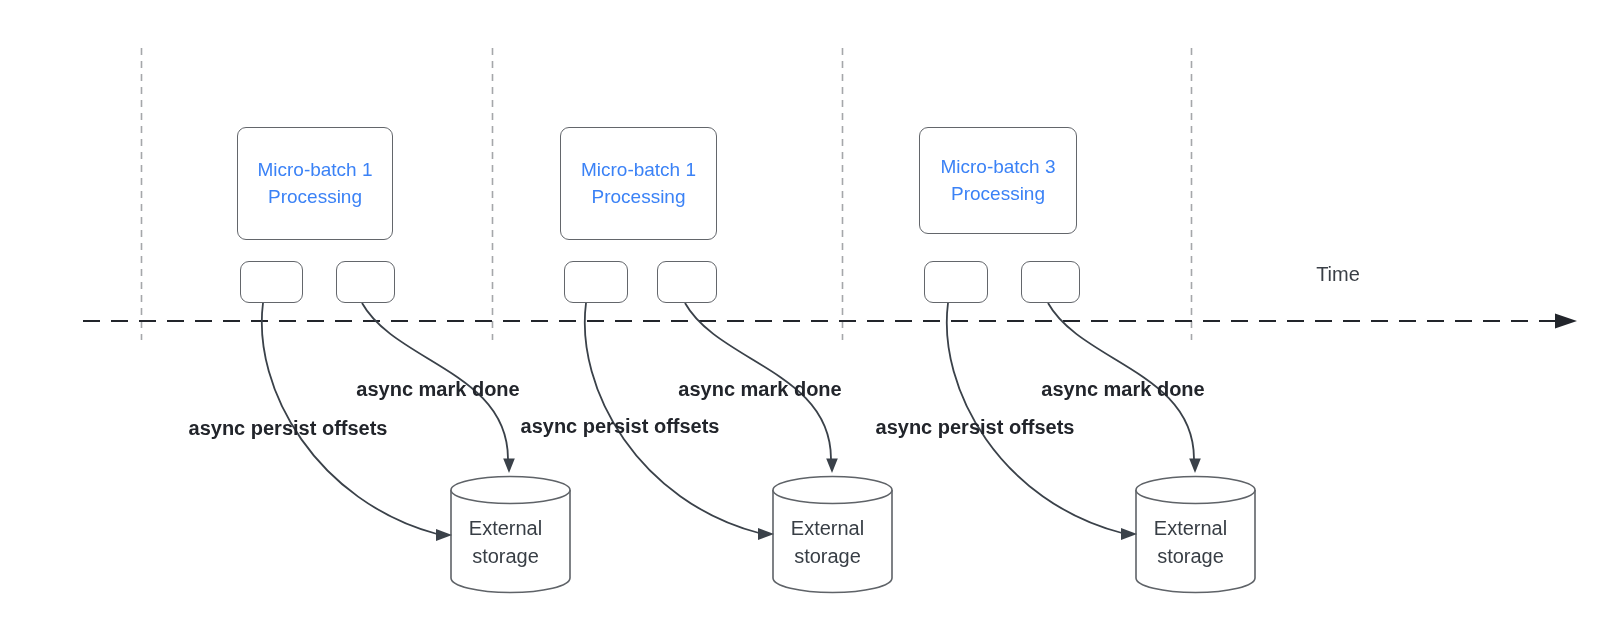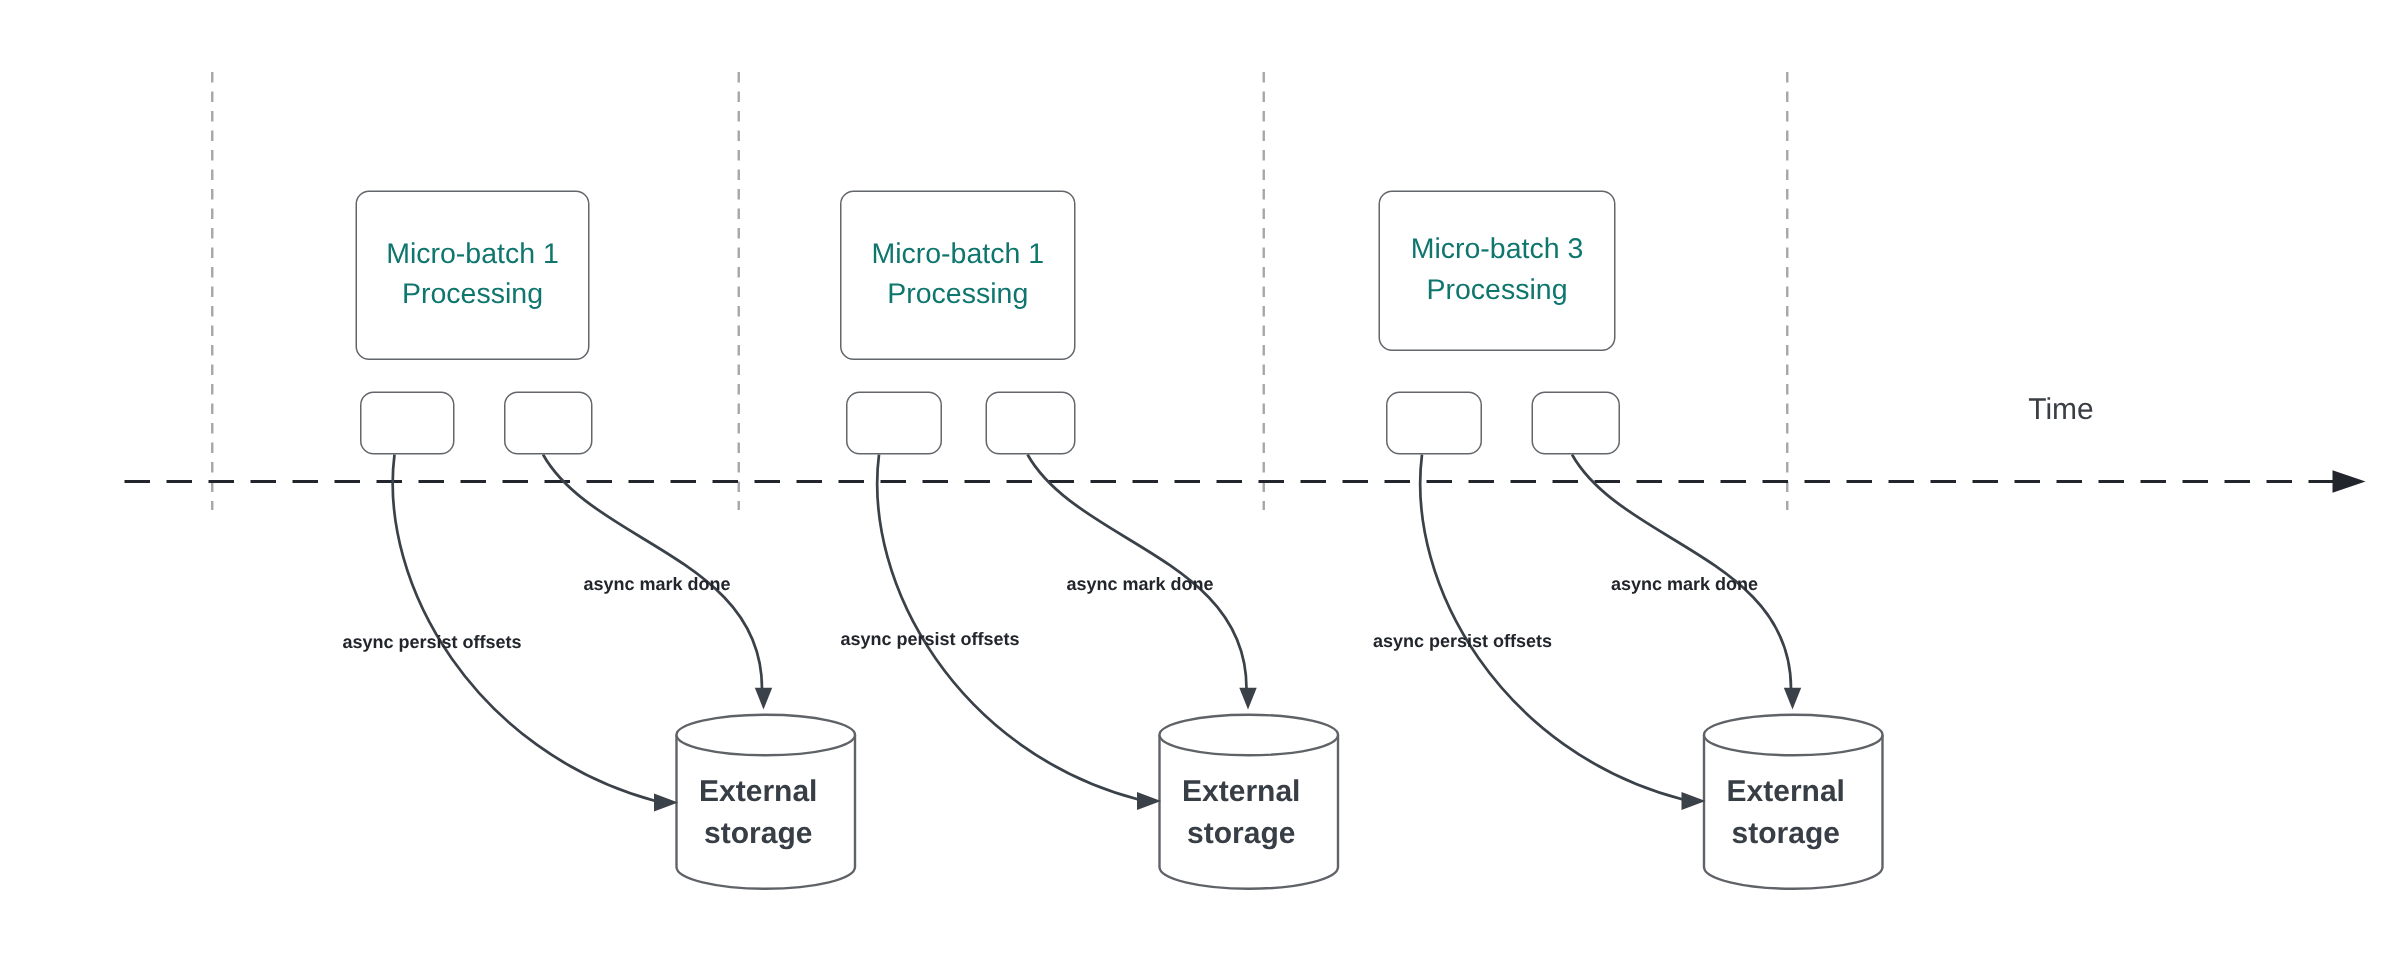--- a/index.html
+++ b/index.html
@@ -21,46 +21,45 @@
     box-sizing: border-box;
     border: 1.5px solid #63666b;
     border-radius: 9px;
     background: #ffffff;
     display: flex;
     flex-direction: column;
     align-items: center;
     justify-content: center;
     font-size: 19px;
     line-height: 26.5px;
-    color: #0f766e;
+    color: #3b82f6;
     text-align: center;
   }
   .mini-box {
     position: absolute;
     box-sizing: border-box;
     border: 1.5px solid #63666b;
     border-radius: 9px;
     background: #ffffff;
   }
   .arrow-label {
     position: absolute;
     transform: translate(-50%, -50%);
-    font-size: 12px;
+    font-size: 20px;
     font-weight: bold;
     color: #22252b;
     white-space: nowrap;
   }
   .storage-label {
     position: absolute;
     width: 109px;
     text-align: center;
     font-size: 20px;
     line-height: 27.5px;
     color: #383e45;
-    font-weight: bold;
   }
   .time-label {
     position: absolute;
     transform: translate(-50%, -50%);
     font-size: 20px;
     color: #3a3f46;
     white-space: nowrap;
   }
 </style>
 </head>
@@ -142,15 +141,15 @@
   </div>
   <div class="mini-box" style="left:924px; top:261px; width:64px; height:42px;"></div>
   <div class="mini-box" style="left:1021px; top:261px; width:59px; height:42px;"></div>
   <div class="arrow-label" style="left:975px; top:427px;">async persist offsets</div>
   <div class="arrow-label" style="left:1123px; top:389px;">async mark done</div>
   <div class="storage-label" style="left:1136px; top:515px;">
     <div>External</div>
     <div>storage</div>
   </div>
 
-  <div class="time-label" style="left:1374px; top:274px;">Time</div>
+  <div class="time-label" style="left:1338px; top:274px;">Time</div>
 
 </div>
 
 </body></html>

